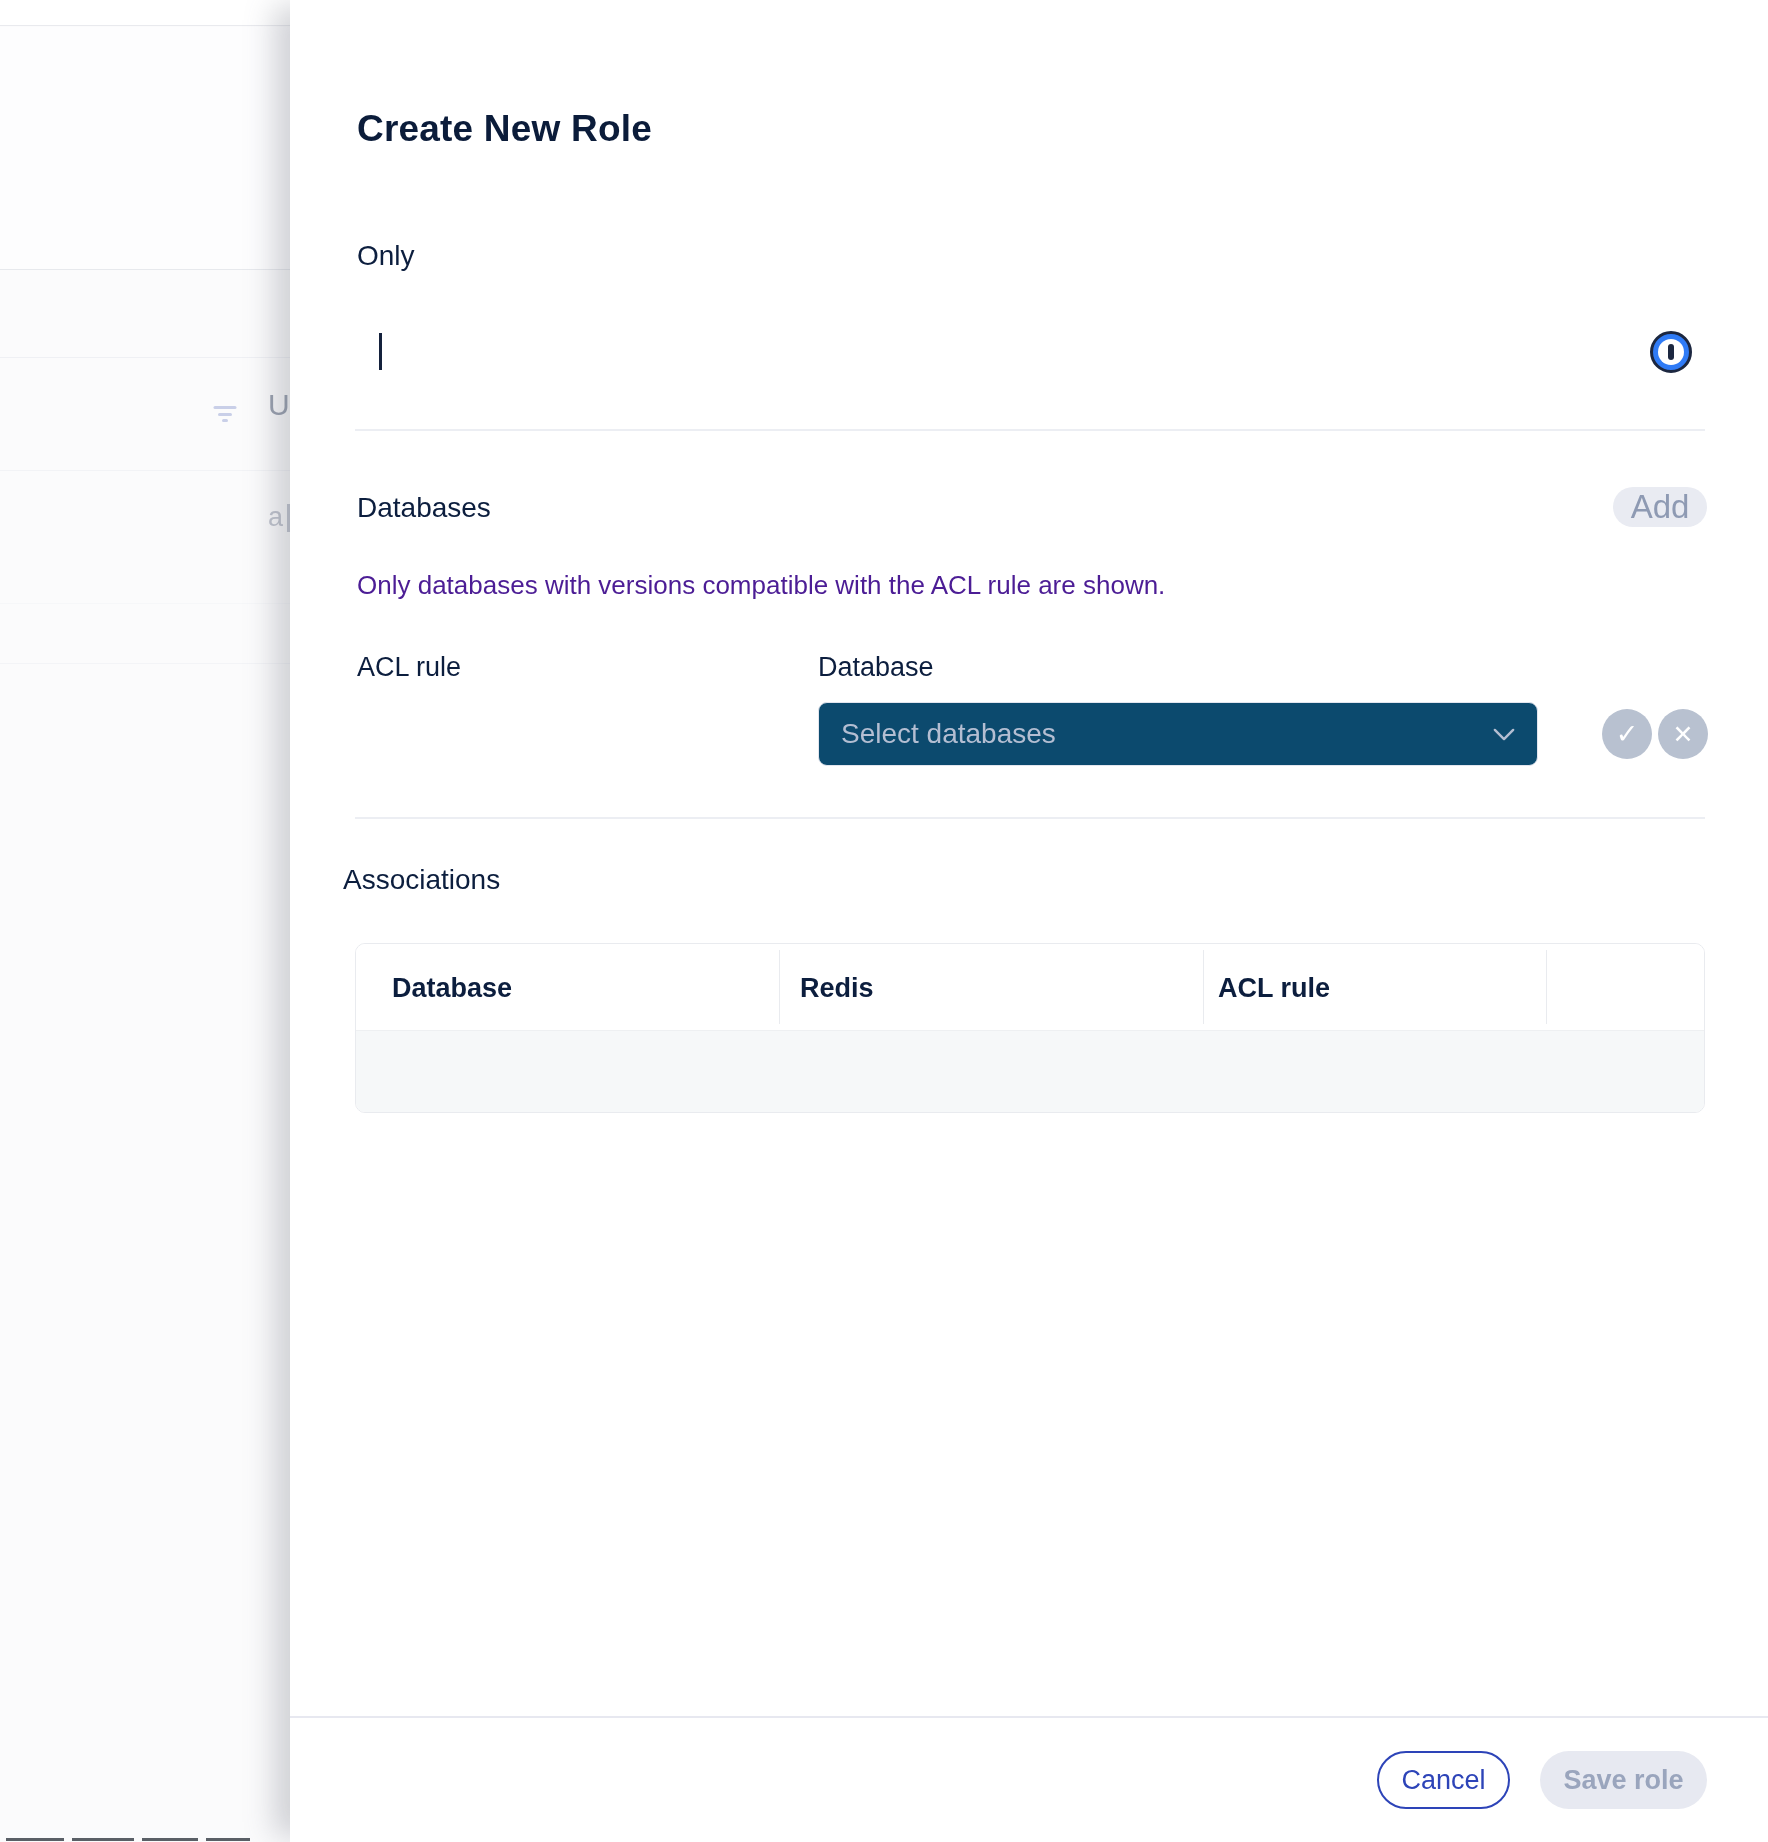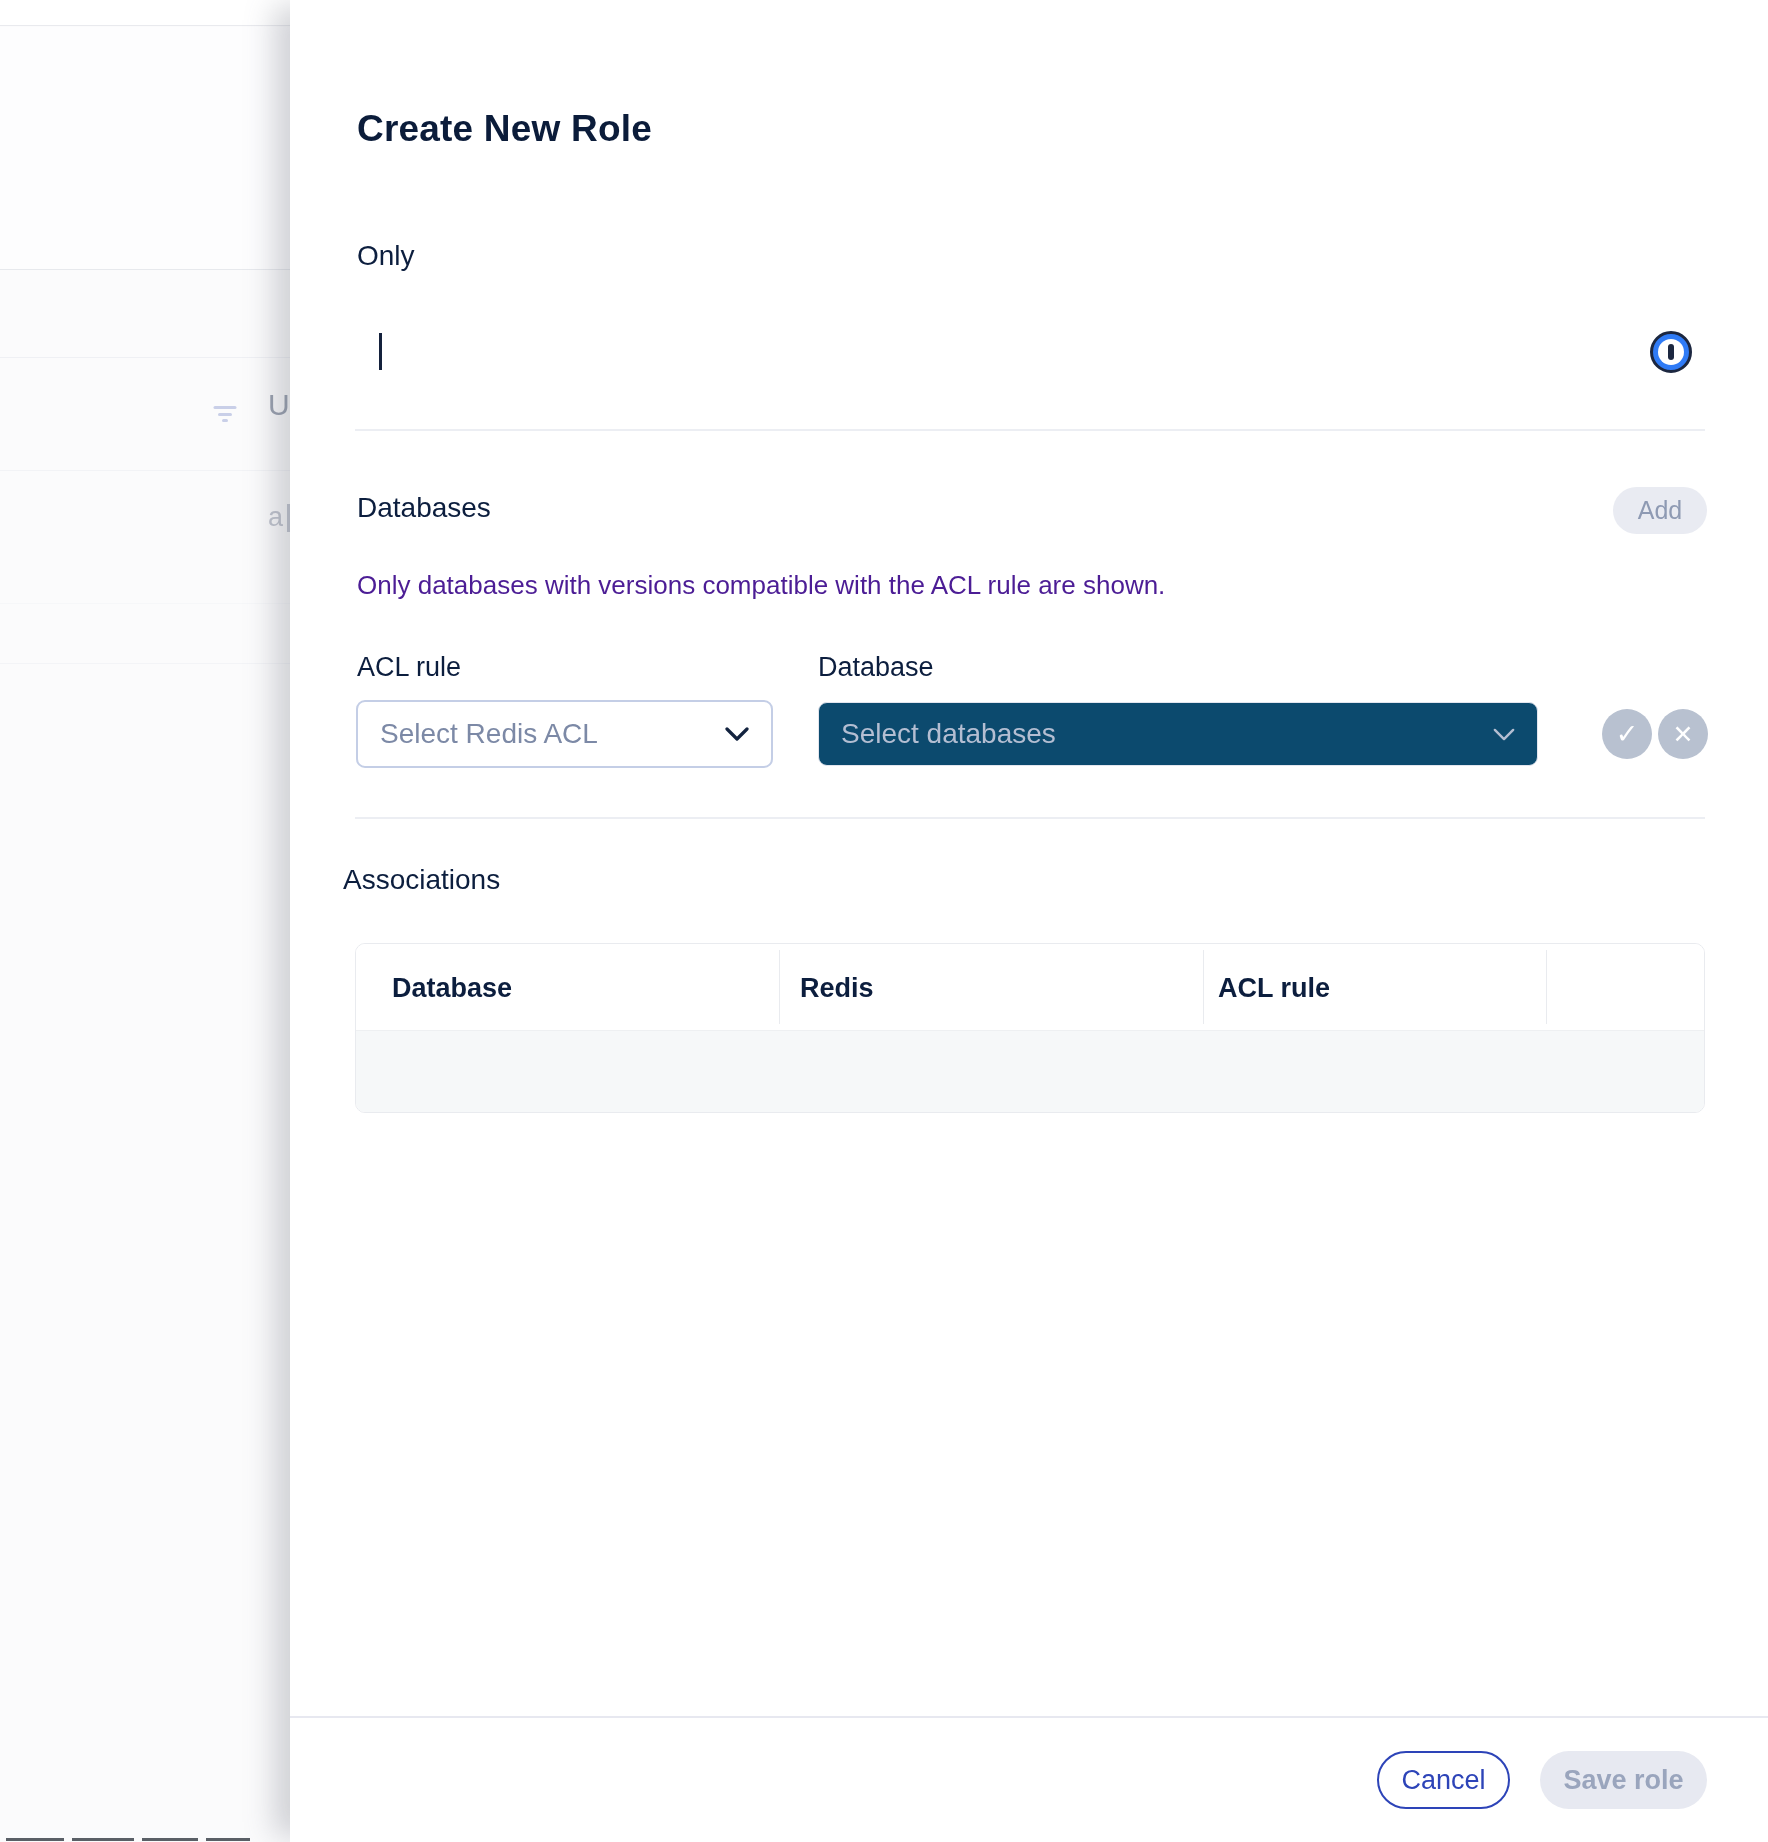--- a/index.html
+++ b/index.html
@@ -36,22 +36,22 @@
   .name-input::placeholder { color:#8e9cba; opacity:1; }
   .caret { position:absolute; left:89px; top:333px; width:3px; height:37px; background:#14213c; }
 
   .op-icon  { position:absolute; left:1360px; top:331px; width:42px; height:42px; border-radius:50%;
     background:#2f7bf6; border:3px solid #1c2740; }
   .op-inner { position:absolute; inset:5px; background:#ffffff; border-radius:50%; }
   .op-bar   { position:absolute; left:50%; top:50%; transform:translate(-50%,-50%); width:6px; height:16px; background:#1c2740; border-radius:3px; }
 
   .divider { position:absolute; left:65px; width:1350px; height:2px; background:#eceef3; }
 
-  .add-btn { position:absolute; left:1323px; top:487px; width:94px; height:47px; border:none;
-    border-radius:25px; background:#e9ebf2; color:#8e9ab3; font-size:25px;
+  .add-btn { position:absolute; left:1323px; top:487px; width:94px; height:40px; border:none;
+    border-radius:25px; background:#e9ebf2; color:#8e9ab3; font-size:33px;
     font-family:"Liberation Sans",sans-serif; cursor:default; }
 
   .note { position:absolute; left:67px; top:570px; font-size:26px; color:#4c1d95; }
 
   .select-box { position:absolute; top:700px; height:68px; border-radius:9px; display:flex; align-items:center; justify-content:space-between; padding:0 22px; }
   .acl-select { left:66px; width:417px; background:#fff; border:2px solid #c4cee6; }
   .acl-select .ph { font-size:28px; color:#7c89a6; }
   .db-select  { left:528px; width:720px; top:702px; height:64px; background:#0c4a6e; border:1px solid #e2e5ee; }
   .db-select .ph { font-size:28px; color:#b4bed2; }
 
@@ -115,26 +115,20 @@
 
   <div class="divider" style="top:429px;"></div>
 
   <div class="field-label" style="left:67px;top:492px;">Databases</div>
   <button class="add-btn">Add</button>
   <div class="note">Only databases with versions compatible with the ACL rule are shown.</div>
 
   <div class="small-label" style="left:67px;top:652px;">ACL rule</div>
   <div class="small-label" style="left:528px;top:652px;">Database</div>
 
-  <div class="select-box acl-select">
-    <span class="ph">Select Redis ACL</span>
-    <svg class="chev" width="24" height="14" viewBox="0 0 24 14">
-      <polyline points="2,2 12,12 22,2" fill="none" stroke="#13233f" stroke-width="3.2" stroke-linecap="round" stroke-linejoin="round"></polyline>
-    </svg>
-  </div>
 
   <div class="select-box db-select">
     <span class="ph">Select databases</span>
     <svg class="chev" width="22" height="13" viewBox="0 0 24 14">
       <polyline points="2,2 12,12 22,2" fill="none" stroke="#b4bed2" stroke-width="2.6" stroke-linecap="round" stroke-linejoin="round"></polyline>
     </svg>
   </div>
 
   <button class="round-btn confirm-btn">
     <span>✓</span>

